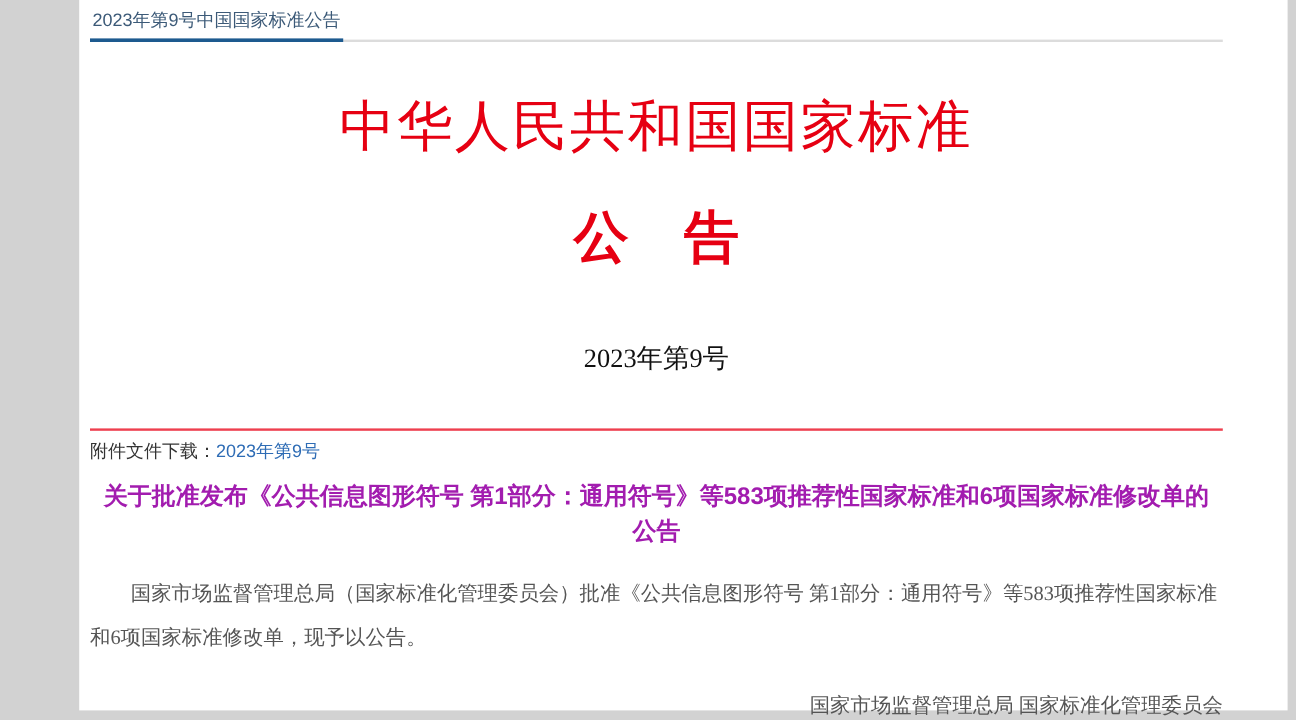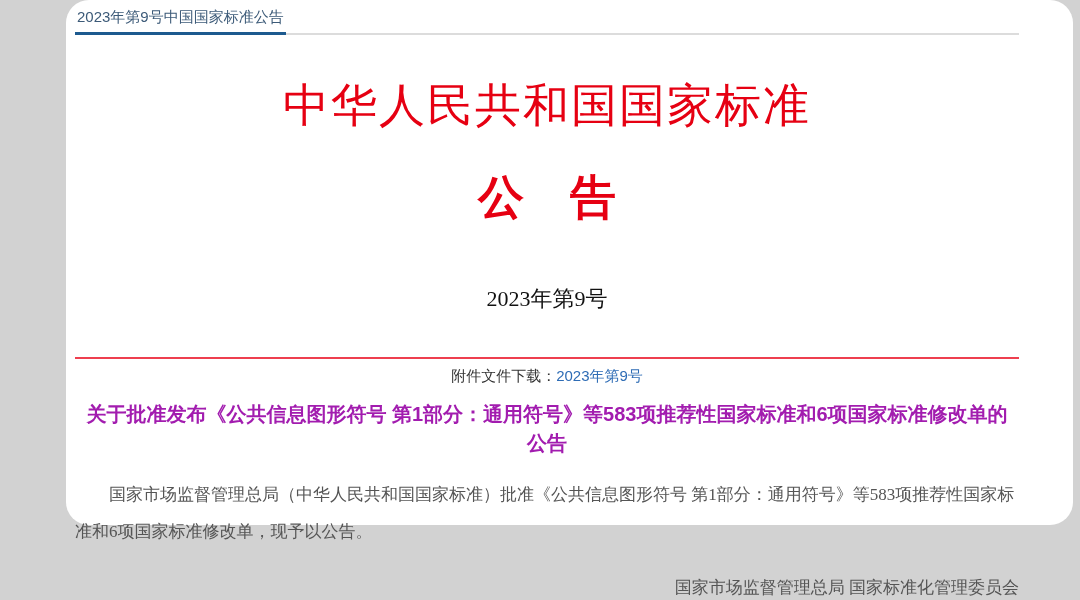--- a/index.html
+++ b/index.html
@@ -5,23 +5,22 @@
   * { margin: 0; padding: 0; box-sizing: border-box; }
   html, body { width: 1080px; height: 600px; }
   body {
     background: #d2d2d2;
     font-family: "Liberation Sans", "DejaVu Sans", sans-serif;
     overflow: hidden;
   }
   .card {
     position: absolute;
     left: 66px; top: 0;
-    width: 1007px; height: 525px;
+    width: 1007px; height: 592px;
     background: #ffffff;
-    border-radius: 23px;
   }
   .inner {
     padding: 0 54px 0 9px; 
   }
   
   .tabstrip {
     border-bottom: 2px solid #dcdcdc;
     padding-top: 6px;
   }
   .tab {
@@ -60,21 +59,20 @@
   }
   .red-rule {
     height: 0;
     border-top: 2px solid #ee3f4f;
     margin-top: 43px;
   }
   .attach-row {
     font-size: 15px;
     color: #333333;
     padding: 8px 0 6px 0;
-    text-align: center;
   }
   .attach-link {
     color: #2e6cb5;
     text-decoration: none;
     cursor: pointer;
   }
   .notice-heading {
     font-size: 20px;
     font-weight: bold;
     color: #a21caf;
@@ -116,18 +114,18 @@
     <div class="issue-no">2023年第9号</div>
 
     <div class="red-rule"></div>
 
     <div class="attach-row">
       <span>附件文件下载：</span><span class="attach-link">2023年第9号</span>
     </div>
 
     <div class="notice-heading">关于批准发布《公共信息图形符号 第1部分：通用符号》等583项推荐性国家标准和6项国家标准修改单的公告</div>
 
-    <div class="notice-body">国家市场监督管理总局（中华人民共和国国家标准）批准《公共信息图形符号 第1部分：通用符号》等583项推荐性国家标准和6项国家标准修改单，现予以公告。</div>
+    <div class="notice-body">国家市场监督管理总局（国家标准化管理委员会）批准《公共信息图形符号 第1部分：通用符号》等583项推荐性国家标准和6项国家标准修改单，现予以公告。</div>
 
     <div class="signature">国家市场监督管理总局 国家标准化管理委员会</div>
 
   </div>
 </div>
 
 </body></html>

